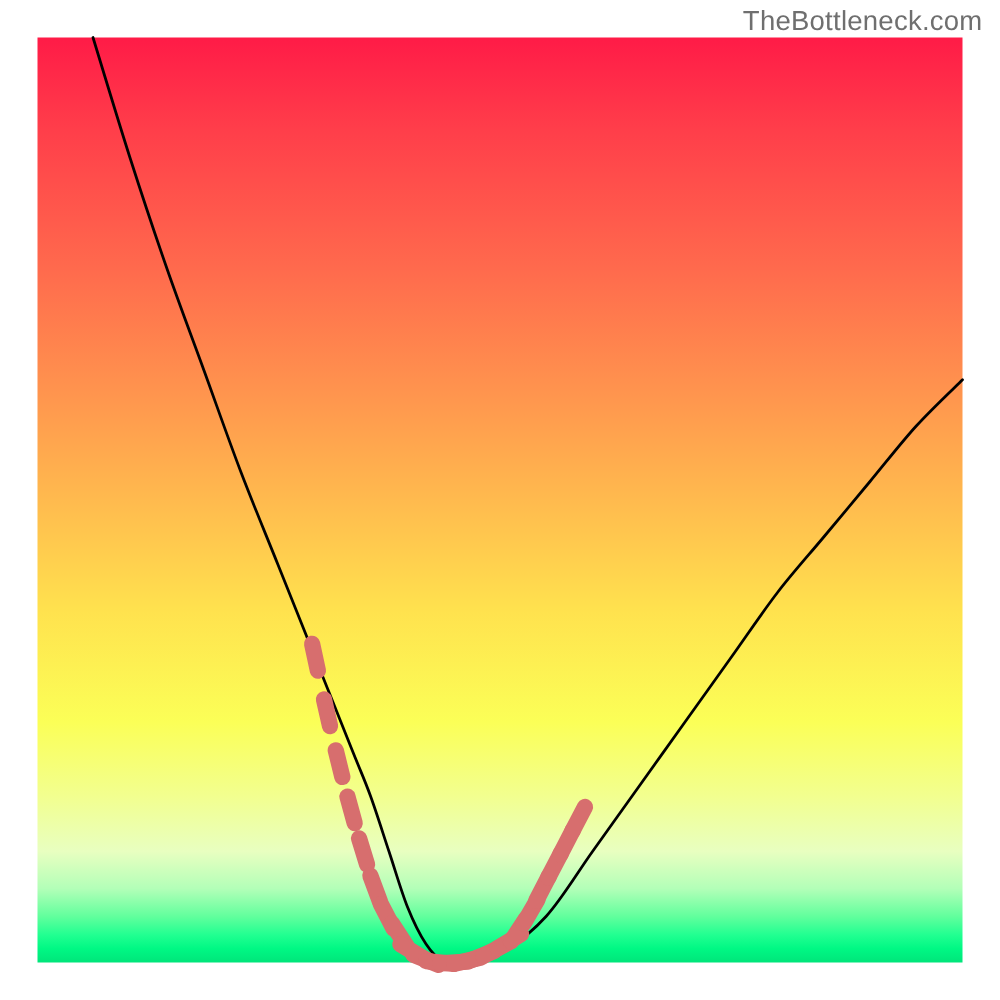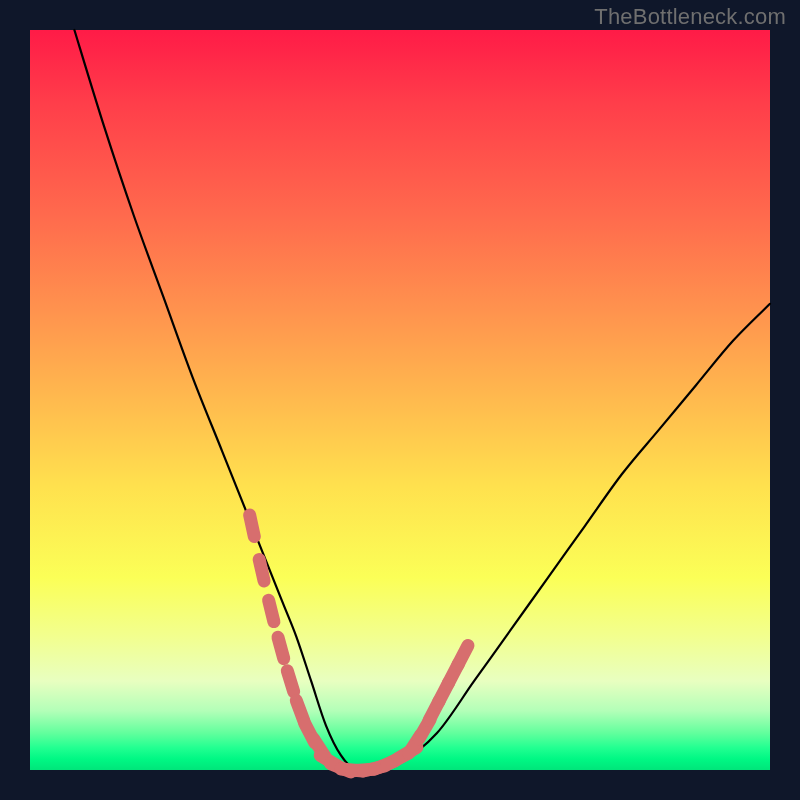--- a/index.html
+++ b/index.html
@@ -10,21 +10,21 @@
     background: #000;
     overflow: hidden;
     font-family: Arial, Helvetica, sans-serif;
   }
   .frame {
     position: absolute;
     top: 0;
     left: 0;
     width: 800px;
     height: 800px;
-    background: #0f172a;
+    background: #ffffff;
   }
   .plot {
     position: absolute;
     top: 30px;
     left: 30px;
     width: 740px;
     height: 740px;
     
     background: linear-gradient(to bottom,
       #ff1b47 0%,

